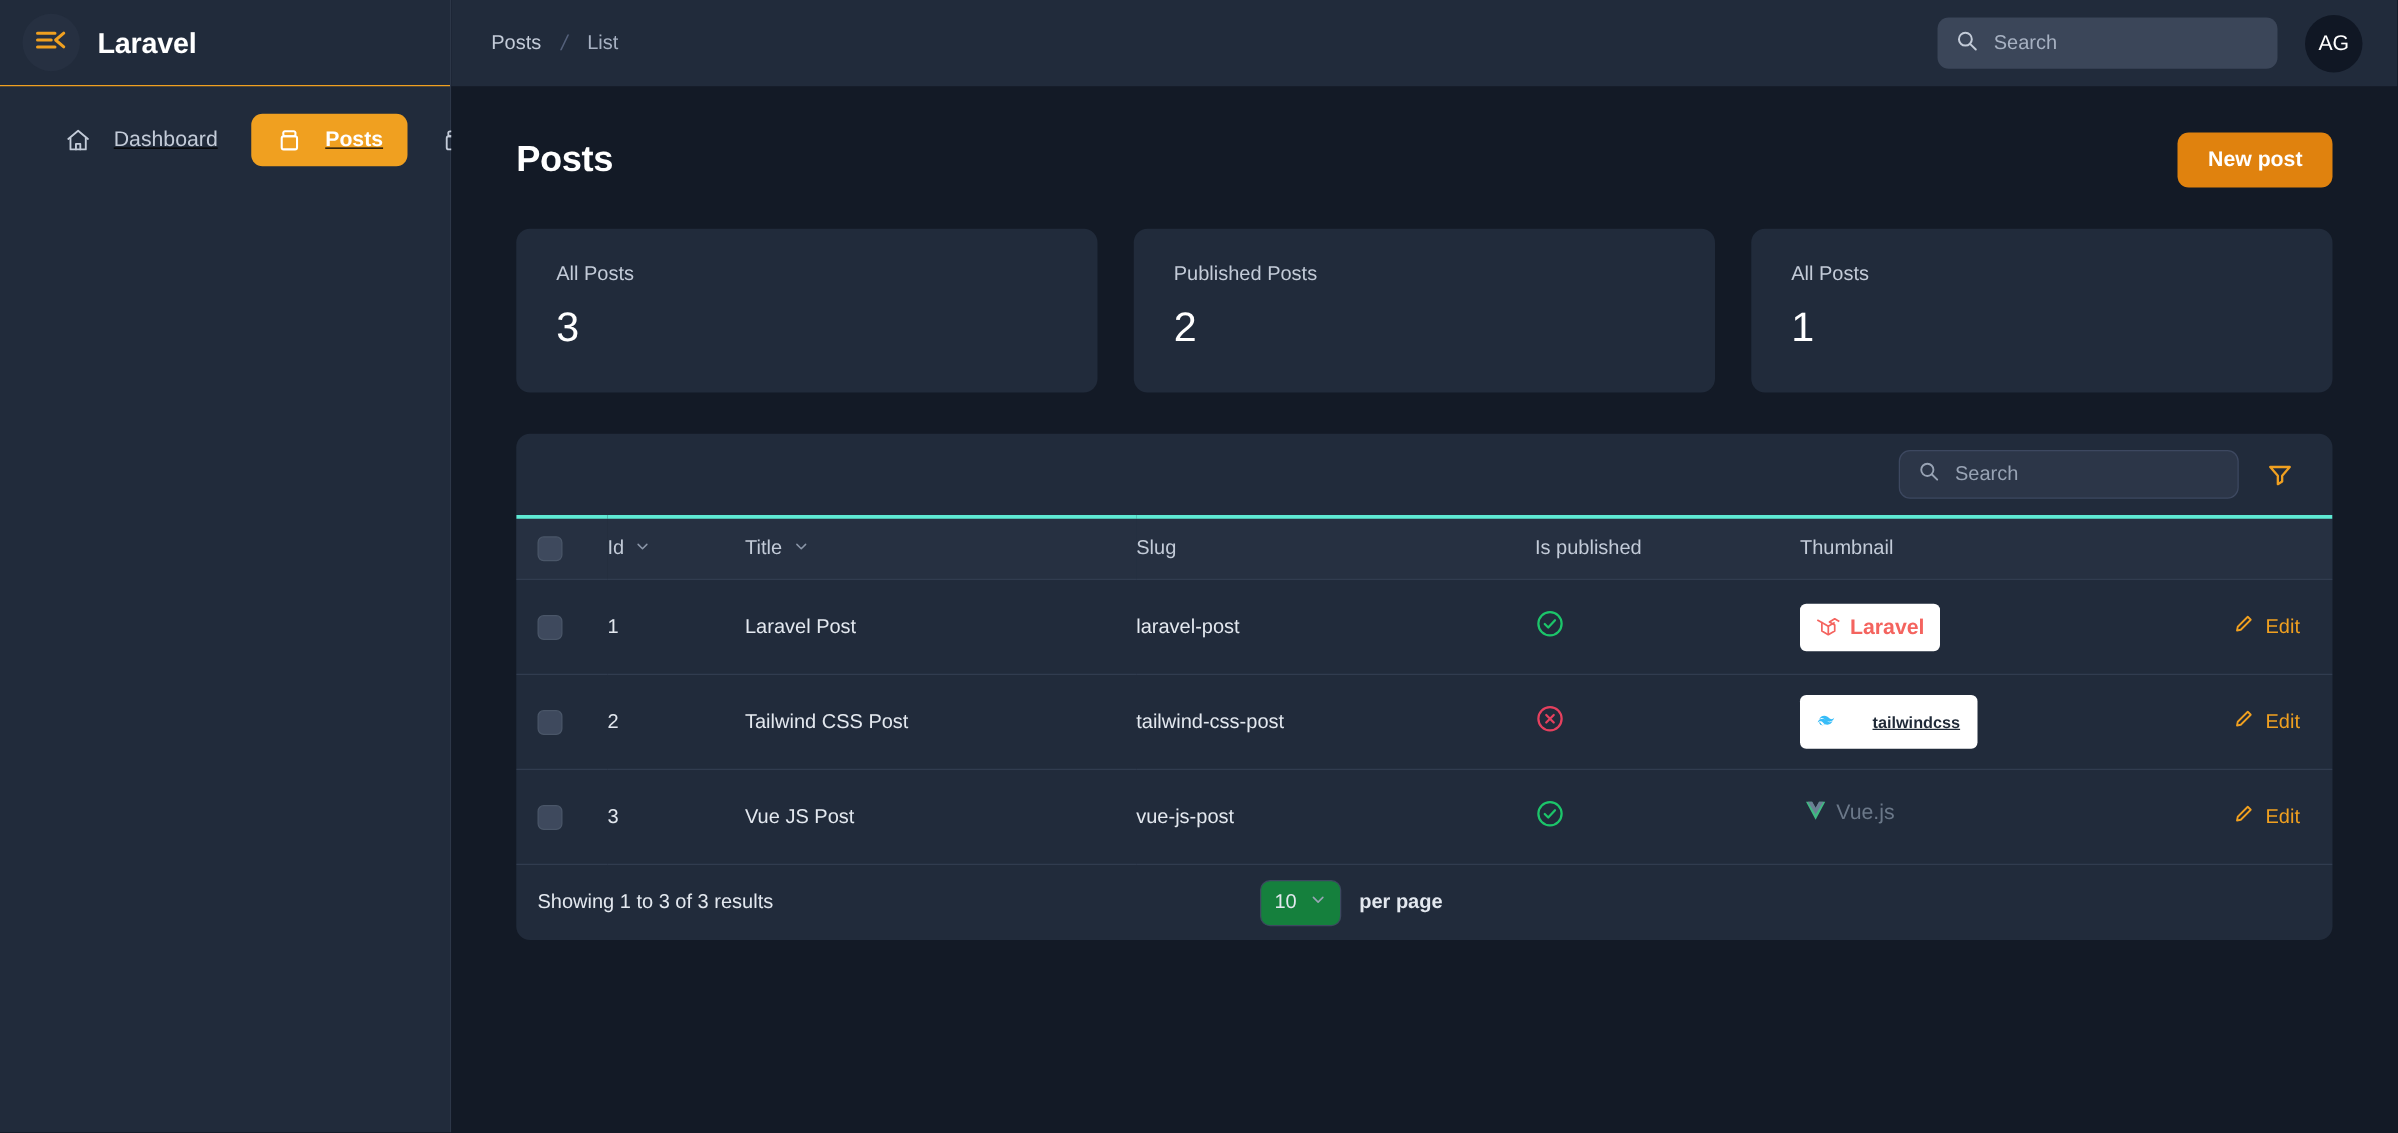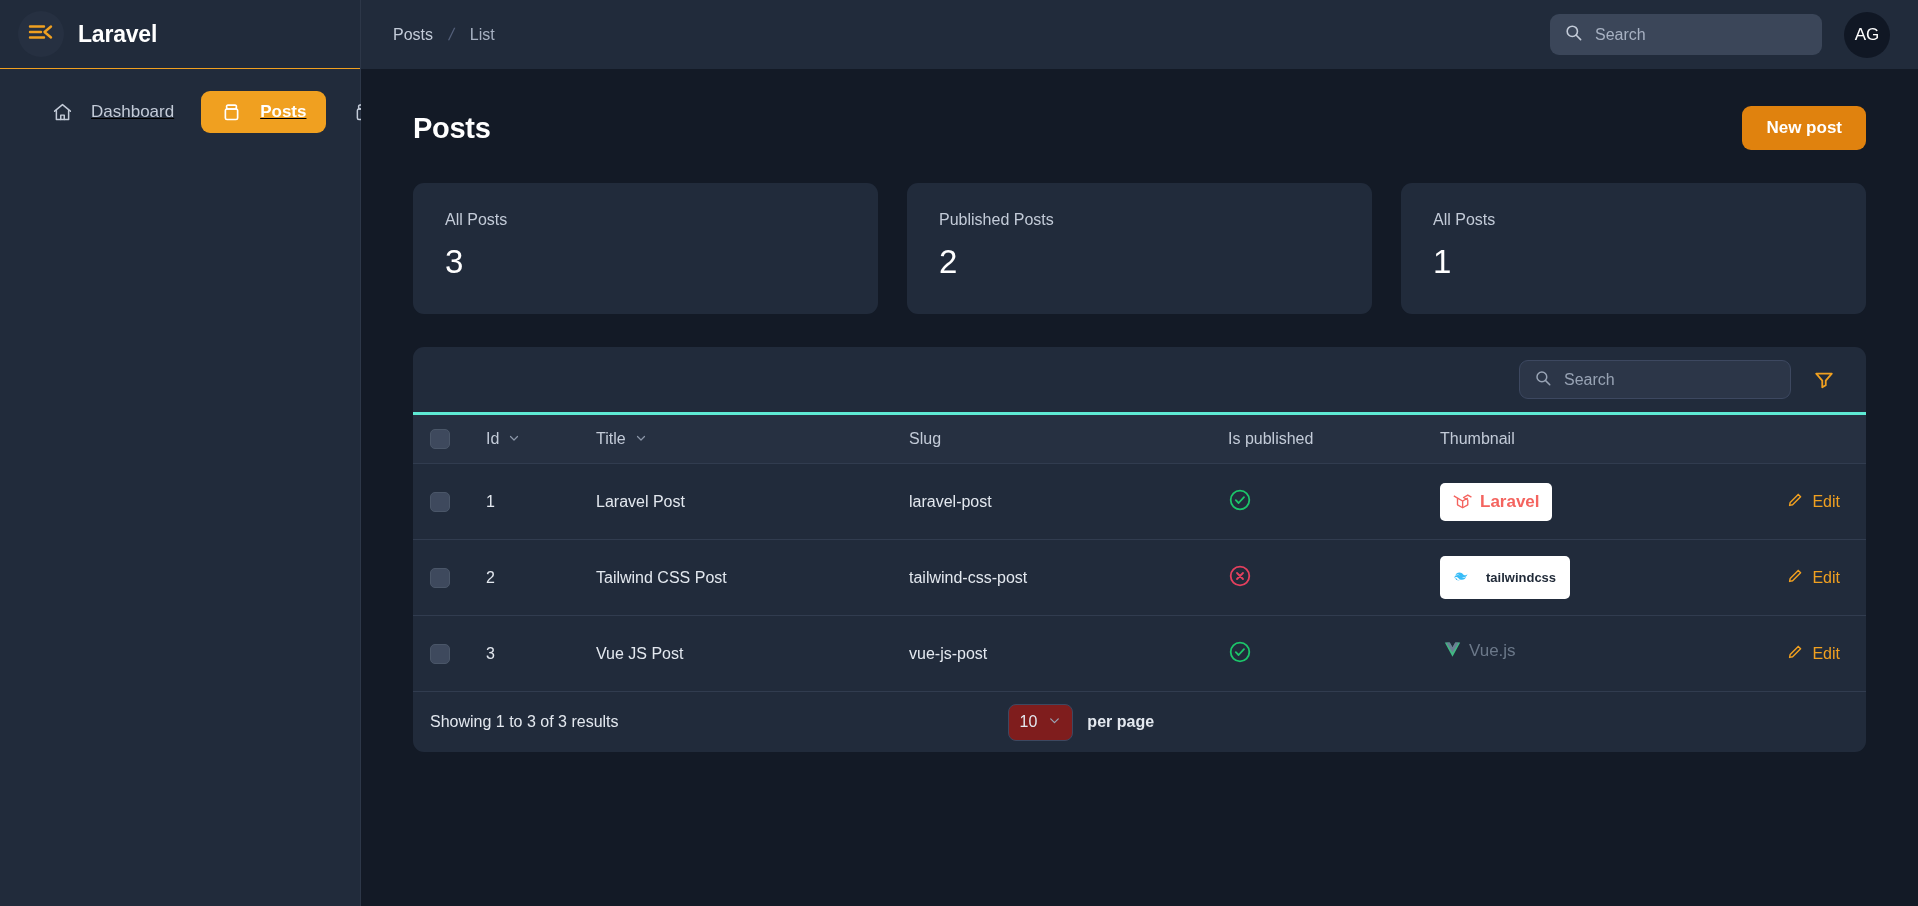--- a/index.html
+++ b/index.html
@@ -162,21 +162,21 @@
   .thumb-plain { display: inline-flex; align-items: flex-start; }
 
   .panel-footer {
     height: 60px; display: flex; align-items: center;
     padding: 0 17px 0 17px; gap: 0;
   }
   .foot-text { color: #e3e8ef; font-size: 16px; }
   .perpage-wrap { margin-left: 389px; display: flex; align-items: center; gap: 14px; }
   .perpage {
     height: 37px; min-width: 62px;
-    background: #7f1d1d; border: 1px solid #3d4860; border-radius: 8px;
+    background: #15803d; border: 1px solid #3d4860; border-radius: 8px;
     display: flex; align-items: center; gap: 11px; padding: 0 11px;
     color: #e3e8ef; font-size: 16px; cursor: pointer;
   }
   .perpage-lbl { color: #e3e8ef; font-size: 16px; font-weight: bold; }
 </style>
 </head>
 <body>
 
 <aside class="sidebar">
   <div class="sidebar-brand">
@@ -389,21 +389,21 @@
             </td>
             <td class="col-thumb">
               <span class="thumb-card" style="padding:14px 14px;">
                 <svg width="22" height="14" viewBox="0 0 32 20" fill="none">
                   <path d="M8 2c-3.2 0-5.2 1.6-6 4.8 1.2-1.6 2.6-2.2 4.2-1.8 .92.23 1.57.9 2.3 1.63C9.7 7.83 11 9 13.6 9c3.2 0 5.2-1.6 6-4.8-1.2 1.6-2.6 2.2-4.2 1.8-.92-.23-1.57-.9-2.3-1.63C11.9 3.17 10.6 2 8 2z" fill="#38bdf8"></path>
                   <path d="M2 9c-3.2 0 0 0 0 0" fill="none"></path>
                   <path d="M2.4 9.2c-.6 2.6 .9 4 3.4 4 1.9 0 3.3-.7 4.1-2.2-1.2 1.6-2.6 2.2-4.2 1.8-.5-.13-.9-.4-1.3-.75" fill="#0ea5e9"></path>
                   <path d="M2 9c-3.2 0-5.2 1.6-6 4.8" fill="none"></path>
                   <path d="M8.6 9.6c-3.2 0-5.2 1.6-6 4.8 1.2-1.6 2.6-2.2 4.2-1.8 .92.23 1.57.9 2.3 1.63 1.2 1.2 2.5 2.37 5.1 2.37 3.2 0 5.2-1.6 6-4.8-1.2 1.6-2.6 2.2-4.2 1.8-.92-.23-1.57-.9-2.3-1.63C12.5 10.77 11.2 9.6 8.6 9.6z" fill="#38bdf8" transform="translate(-2.6,-4)"></path>
                 </svg>
-                <span style="color:#1f2937;font-size:13px;font-weight:bold;margin-left:10px;">tailwindcss</span>
+                <span style="color:#1f2937;font-size:13px;font-weight:bold;margin-left:22px;text-decoration:underline;">tailwindcss</span>
               </span>
             </td>
             <td class="col-act">
               <a class="edit-link">
                 <span>
                   <svg width="16" height="16" viewBox="0 0 24 24" fill="none" stroke="#f0a020" stroke-width="2.2" stroke-linecap="round" stroke-linejoin="round">
                     <path d="M16.8 3.6l3.6 3.6L8.4 19.2l-4.5.9.9-4.5z"></path>
                   </svg>
                 </span>
                 <span>Edit</span>

